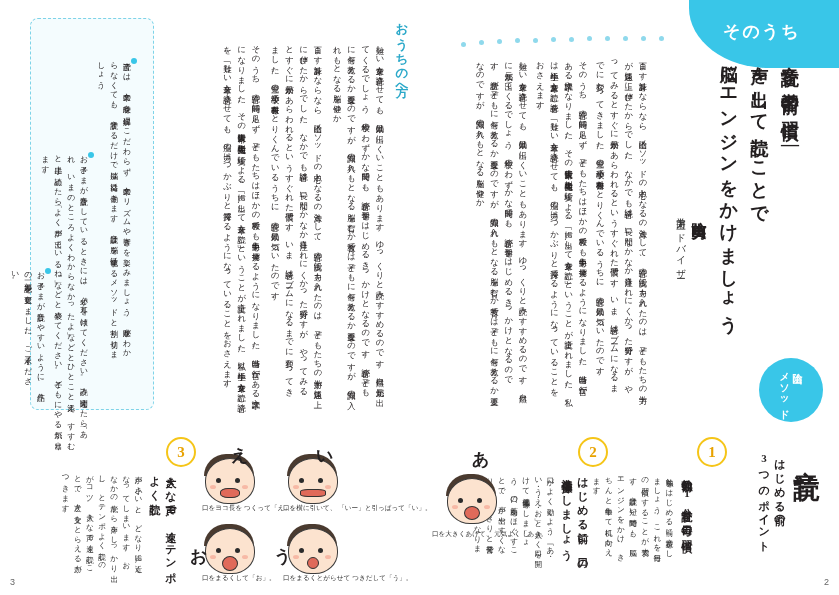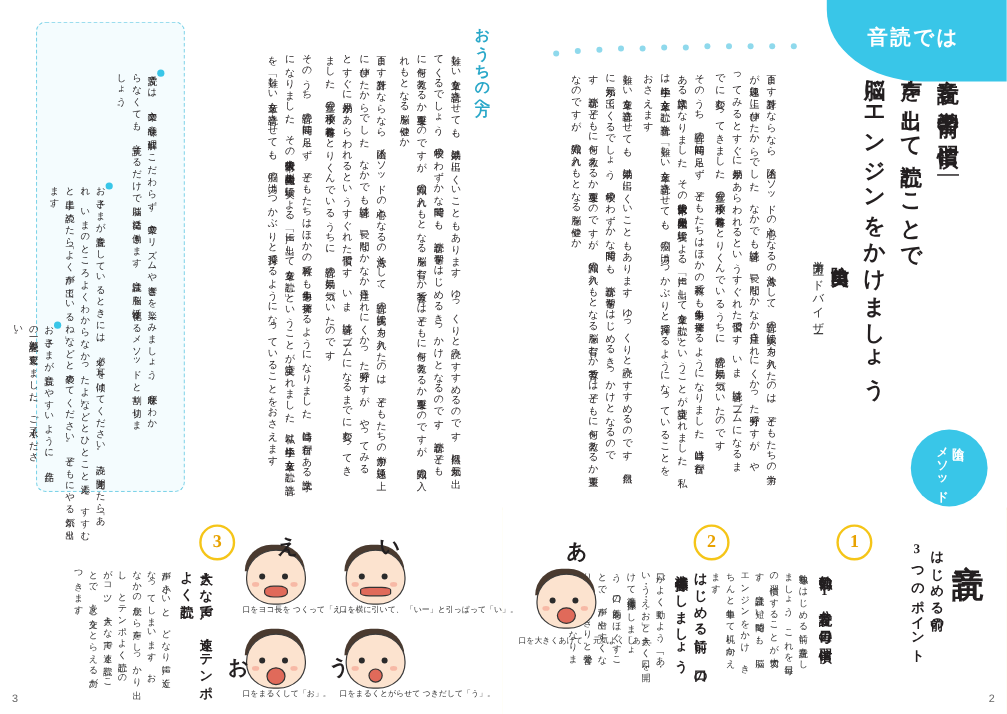--- a/index.html
+++ b/index.html
@@ -310,21 +310,21 @@
 
 <div class="page">
 
   <div class="bottom-band">
     <div class="band-top-line"></div>
   </div>
 
   <div class="right-page">
 
     <div class="intro-tab">
-      <span>音読では</span>
+      <span>そのうち</span>
     </div>
 
     <div class="vtext title-main">
       <div>音読を学習前の習慣に―</div>
       <div>声を出して読むことで</div>
       <div>脳にエンジンをかけましょう</div>
     </div>
 
     <div class="vtext author">陰山英男</div>
     <div class="vtext author-role">学力向上アドバイザー</div>

